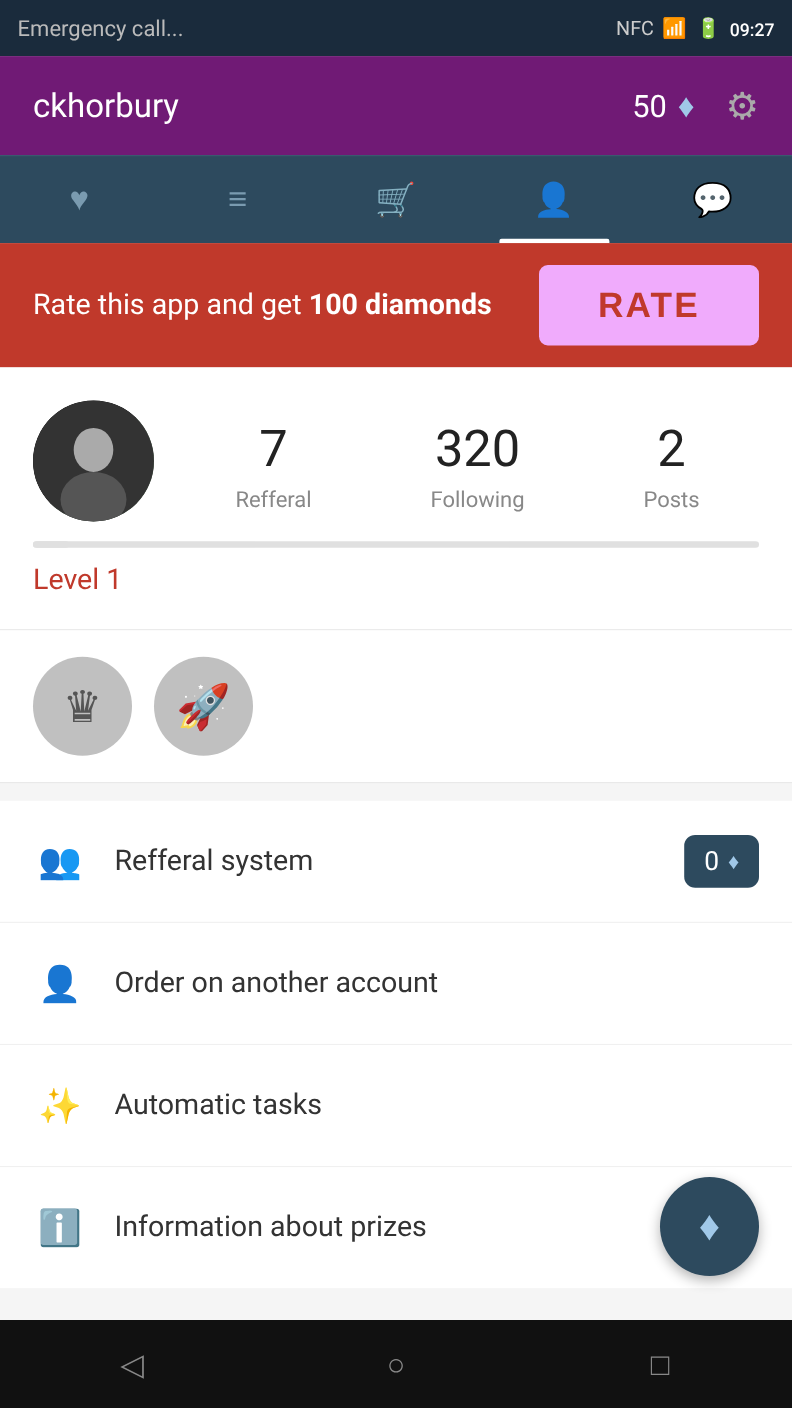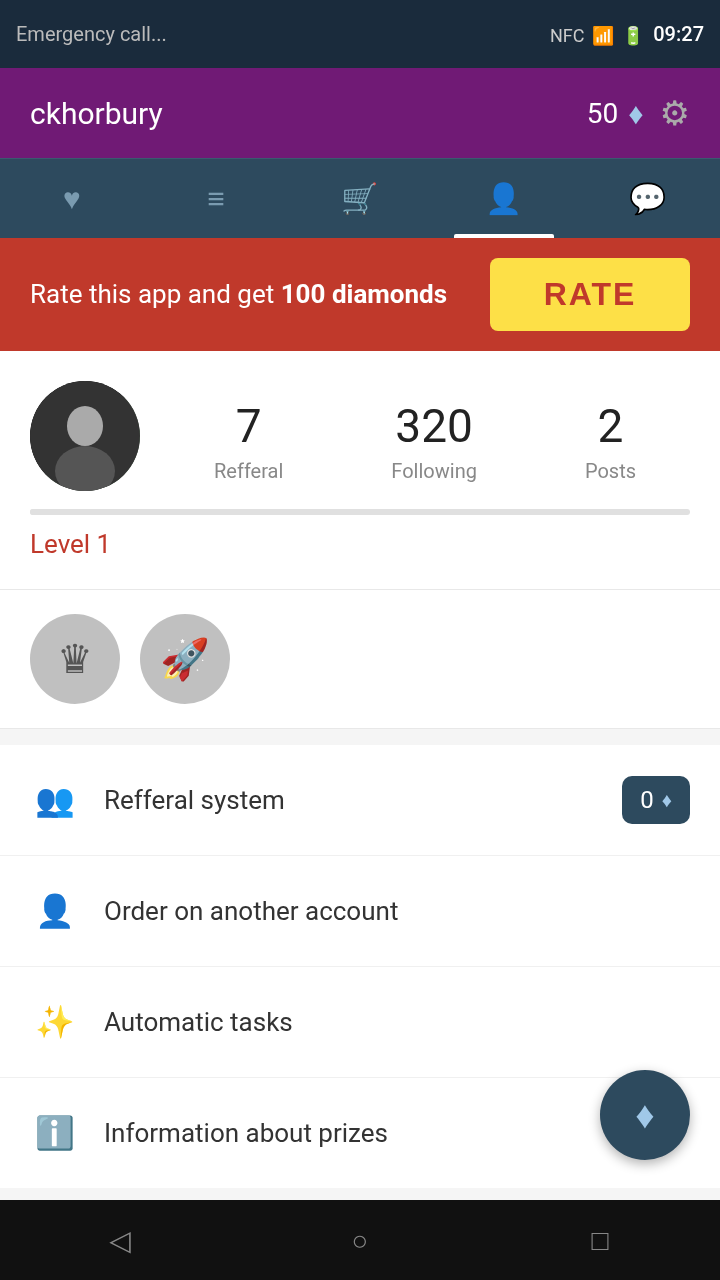--- a/index.html
+++ b/index.html
@@ -13,45 +13,45 @@
     }
 
     
     .status-bar {
       background: #1a2b3c;
       color: #ccc;
       display: flex;
       justify-content: space-between;
       align-items: center;
       padding: 0 16px;
-      height: 68px;
+      height: 51px;
       font-size: 22px;
     }
     .status-bar-left { font-size: 20px; color: #bbb; }
     .status-bar-icons { display: flex; align-items: flex-end; gap: 8px; font-size: 18px; }
-    .status-bar-time { font-size: 20px; color: #fff; font-weight: 500; }
+    .status-bar-time { font-size: 16px; color: #fff; font-weight: 500; }
 
     
     .header {
       background: #701a75;
       display: flex;
       justify-content: space-between;
       align-items: center;
       padding: 0 30px;
       height: 90px;
     }
     .header-username {
       color: #fff;
       font-size: 30px;
       font-weight: 400;
     }
     .header-right {
       display: flex;
       align-items: center;
-      gap: 16px;
+      gap: 28px;
     }
     .header-diamonds {
       display: flex;
       align-items: center;
       gap: 10px;
       color: #fff;
       font-size: 28px;
     }
     .diamond-icon {
       font-size: 30px;
@@ -108,21 +108,21 @@
       min-height: 100px;
     }
     .rate-text {
       color: #ffffff;
       font-size: 26px;
       line-height: 1.4;
       flex: 1;
     }
     .rate-text strong { font-weight: 700; }
     .rate-button {
-      background: #fde047;
+      background: #f0abfc;
       color: #c0392b;
       border: none;
       border-radius: 8px;
       padding: 18px 40px;
       font-size: 32px;
       font-weight: 700;
       cursor: pointer;
       letter-spacing: 2px;
       min-width: 200px;
     }

